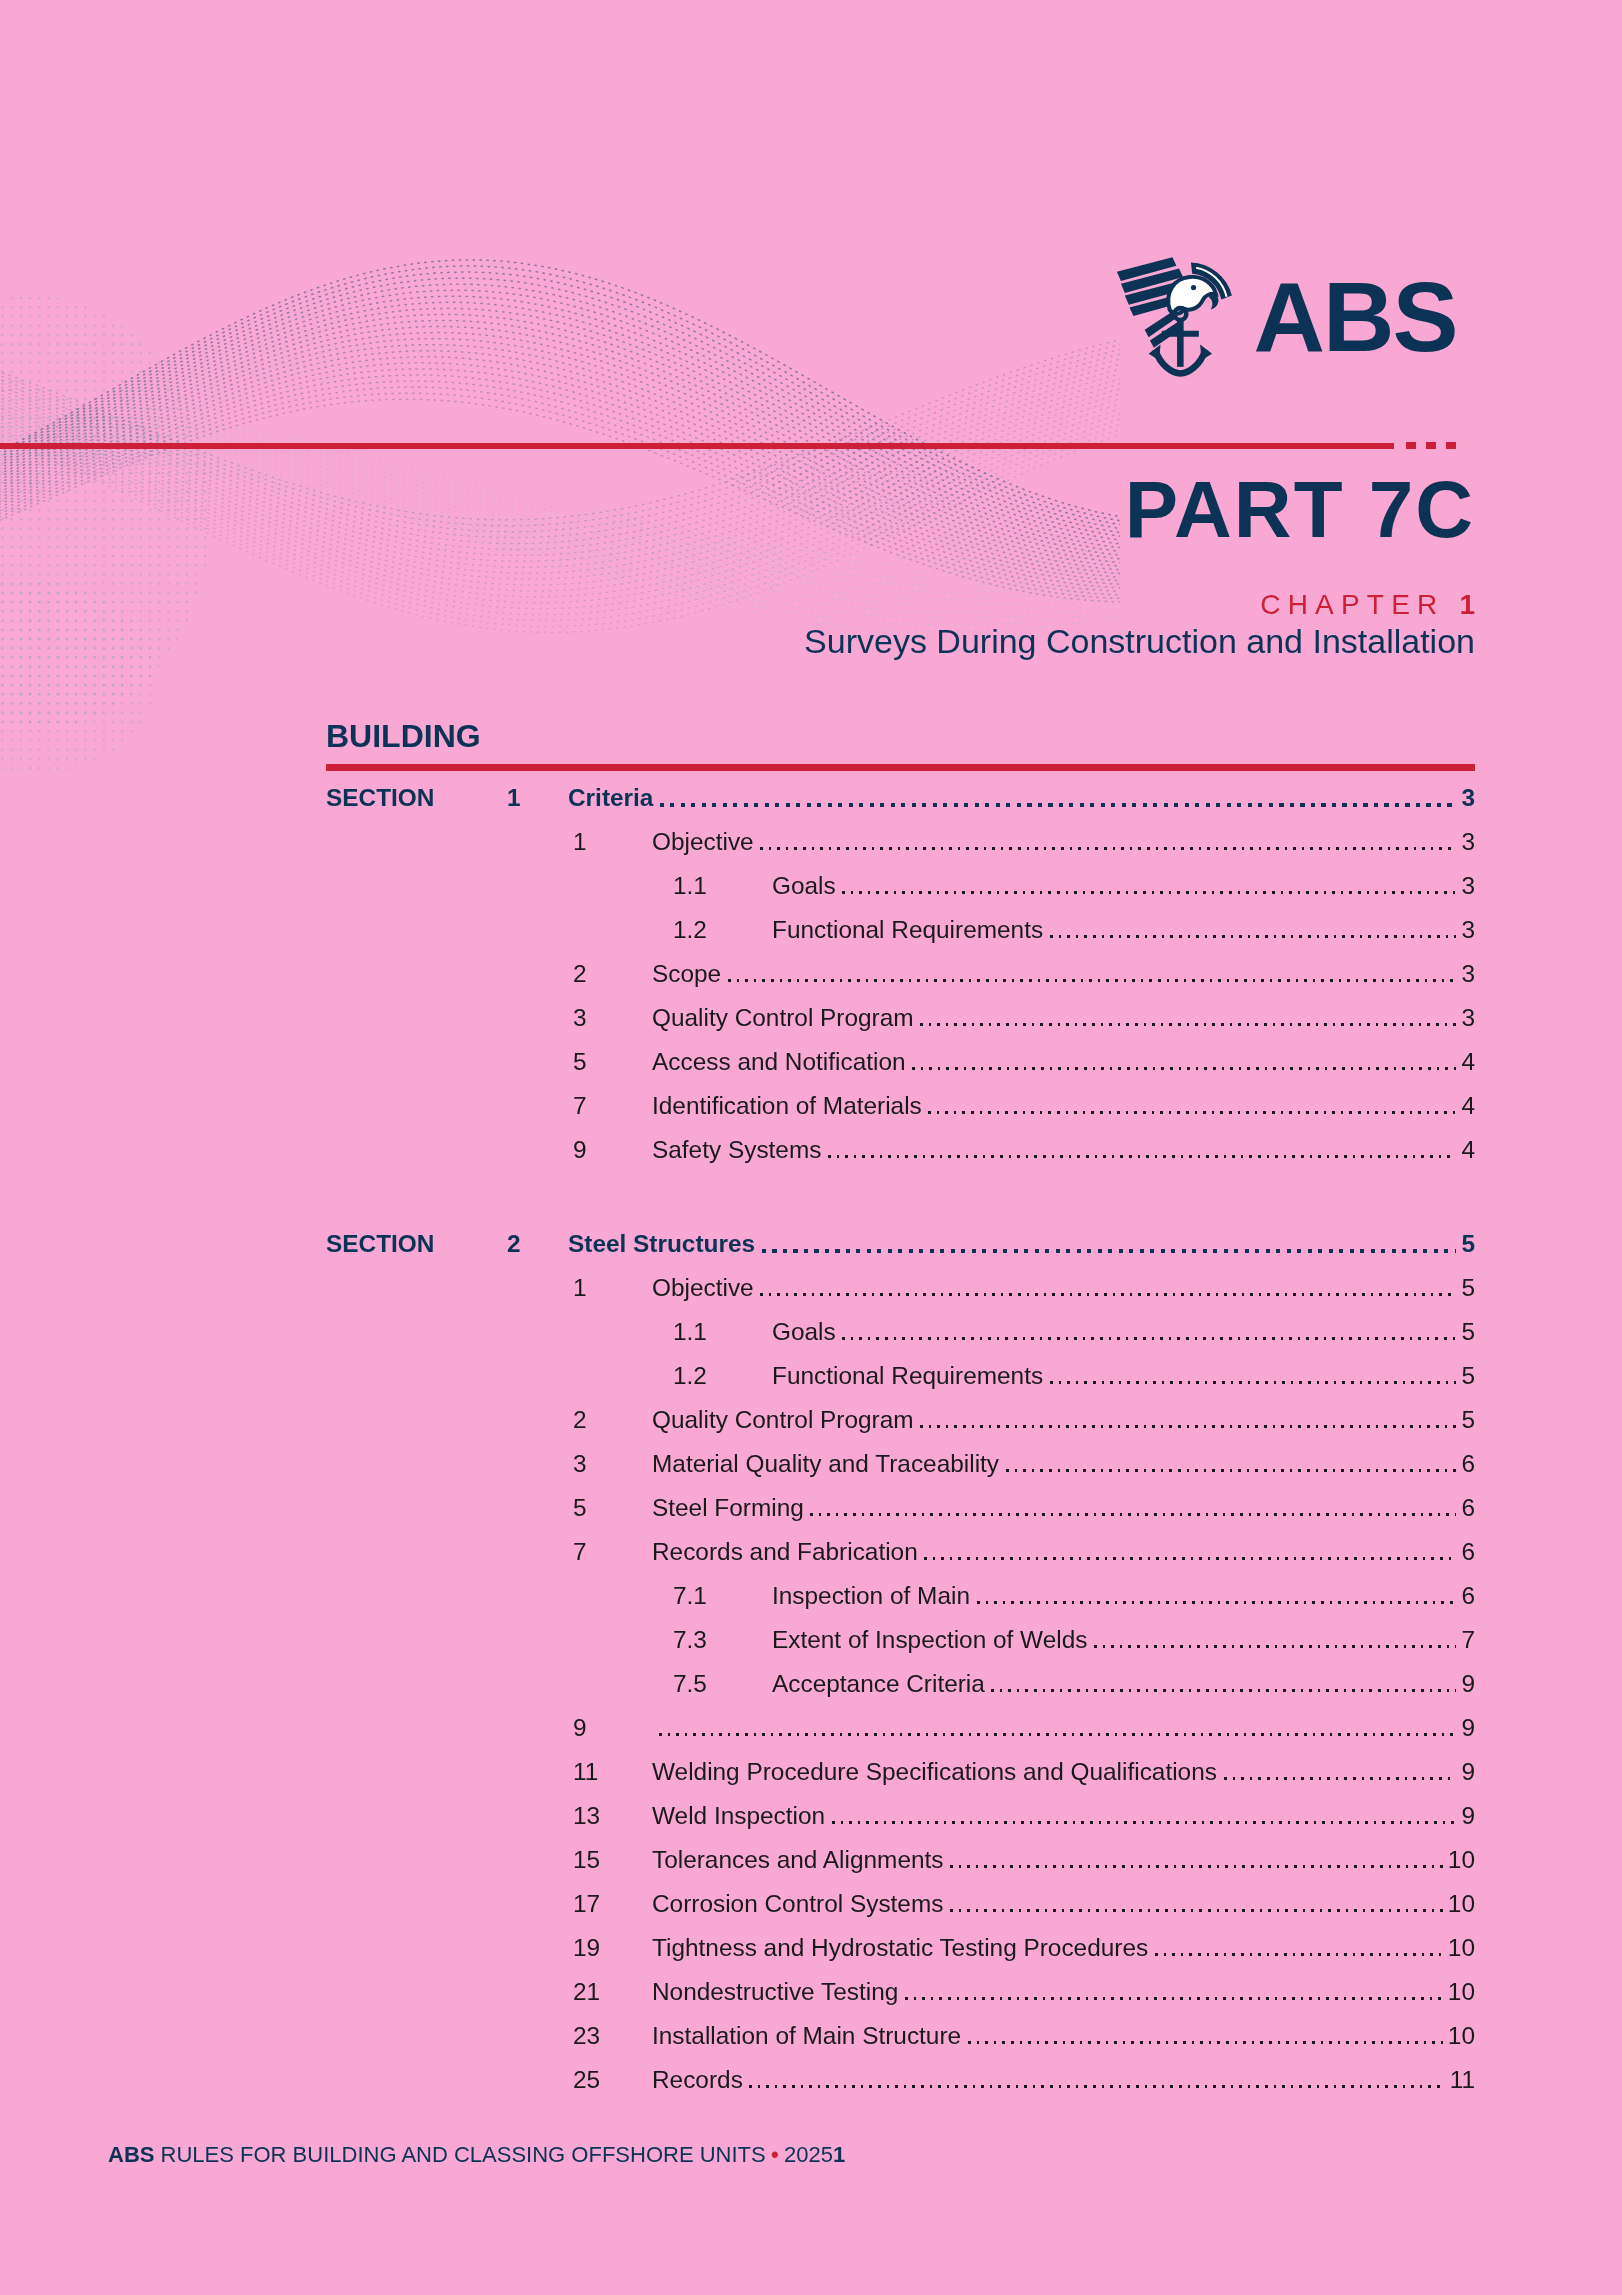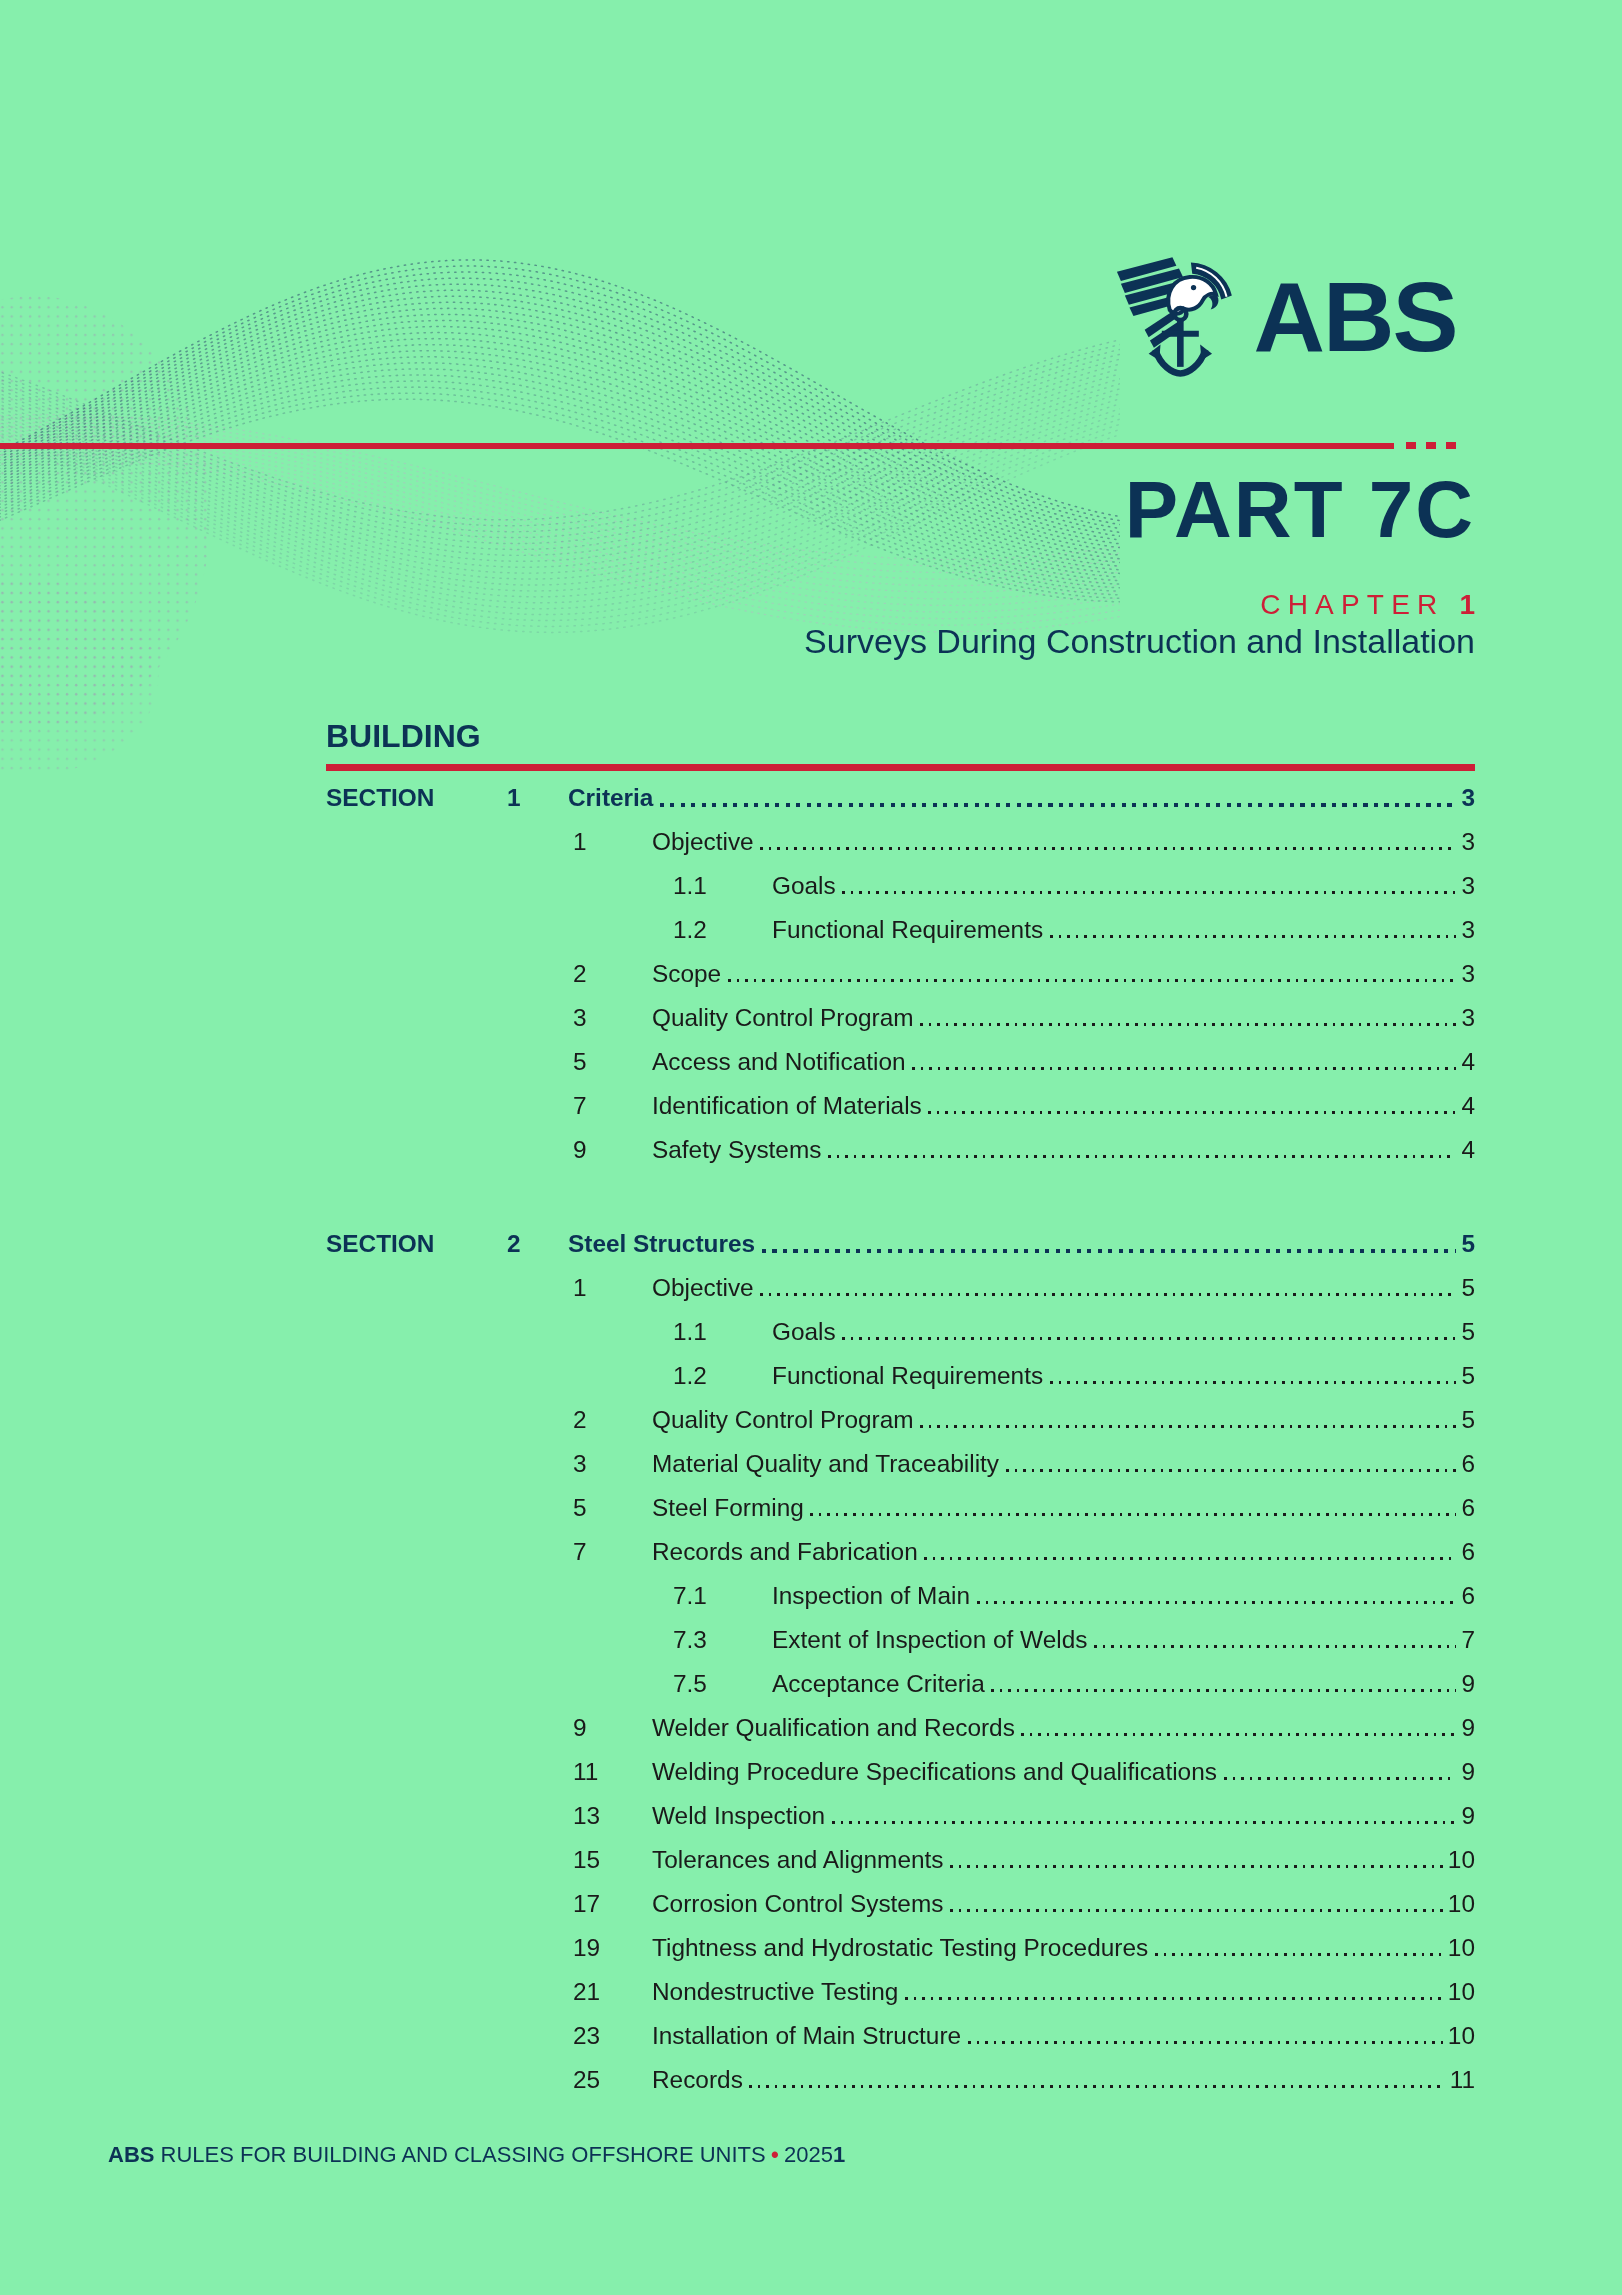--- a/index.html
+++ b/index.html
@@ -2,21 +2,21 @@
 <html style="font-size:10.5px"><head>
 <meta charset="utf-8">
 <style>
   :root{
     --navy:#0c3255;
     --red:#cd1f37;
     --ink:#1a1a1a;
   }
   html,body{margin:0;padding:0;background:#ffffff;}
   .page{
-    position:relative;width:1623px;height:2295px;background:#86efac;overflow:hidden;
+    position:relative;width:1623px;height:2295px;background:#f9a8d4;overflow:hidden;
     font-family:"Liberation Sans",sans-serif;
   }
   
   .wave{position:absolute;left:0;top:250px;width:1120px;height:520px;pointer-events:none;}
   .logo{position:absolute;left:1111px;top:244px;display:flex;align-items:center;gap:2.6px;}
   .eagle{width:140px;height:144px;color:var(--navy);}
   .logo-text{font-size:99px;font-weight:800;color:var(--navy);letter-spacing:-2px;line-height:1;}
   .redline{position:absolute;left:0;top:443px;width:1394px;height:6px;background:var(--red);}
   .dashes{position:absolute;left:1406px;top:442px;display:flex;gap:10px;}
   .dashes i{width:10px;height:7.2px;background:var(--red);display:block;}
@@ -287,21 +287,20 @@
           <span class="c-page">7</span>
         </div>
         <div class="toc-row lvl2">
           <span class="c-num">7.5</span>
           <span class="c-title">Acceptance Criteria</span>
           <span class="leader"></span>
           <span class="c-page">9</span>
         </div>
         <div class="toc-row lvl1">
           <span class="c-num">9</span>
-          <span class="c-title">Welder Qualification and Records</span>
           <span class="leader"></span>
           <span class="c-page">9</span>
         </div>
         <div class="toc-row lvl1">
           <span class="c-num">11</span>
           <span class="c-title">Welding Procedure Specifications and Qualifications</span>
           <span class="leader"></span>
           <span class="c-page">9</span>
         </div>
         <div class="toc-row lvl1">

